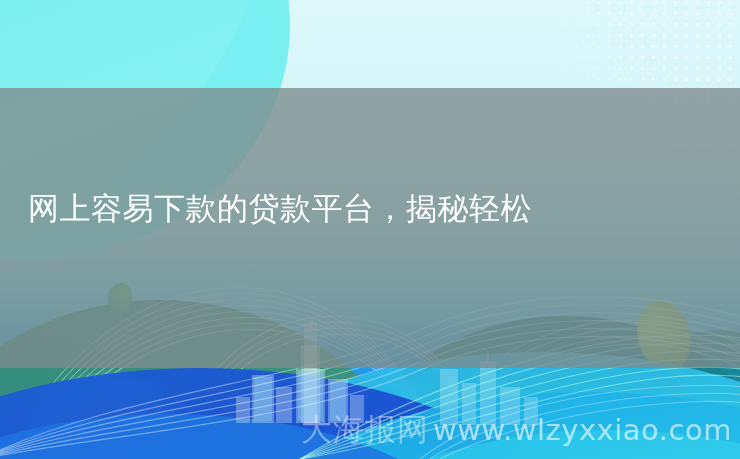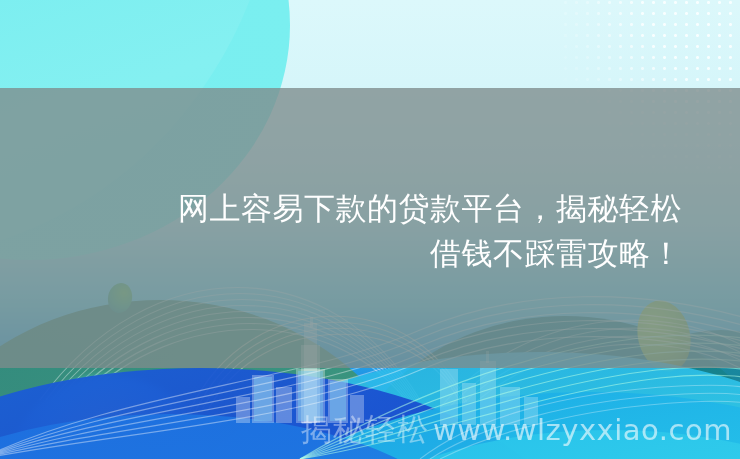--- a/index.html
+++ b/index.html
@@ -205,22 +205,22 @@
     background: rgba(126,140,140,0.78);
     pointer-events: none;
   }
 
   
   .title-block {
     position: absolute;
     left: 0;
     right: 12px;
     top: 186px;
-    text-align: right;
-    padding: 0 46px;
+    text-align: left;
+    padding: 0 28px;
     box-sizing: border-box;
   }
   .title-line {
     font-family: "DejaVu Sans", "Liberation Sans", sans-serif;
     font-size: 31px;
     line-height: 45px;
     color: #ffffff;
     letter-spacing: 0.5px;
     white-space: nowrap;
   }
@@ -364,21 +364,20 @@
           <path d="M440 459 C 486 436, 572 408, 688 402 C 724 400, 748 402, 764 406"></path>
         </g>
       </svg>
     </div>
 
     <div class="gray-top"></div>
   </div>
 
   <div class="title-block">
     <div class="title-line">网上容易下款的贷款平台，揭秘轻松</div>
-    <div class="title-line">借钱不踩雷攻略！</div>
   </div>
 
   <div class="watermark">
-    <span class="wm-cn">揭秘轻松</span>
+    <span class="wm-cn">大海报网</span>
     <span class="wm-url">www.wlzyxxiao.com</span>
   </div>
 
 </div>
 
 </body></html>

